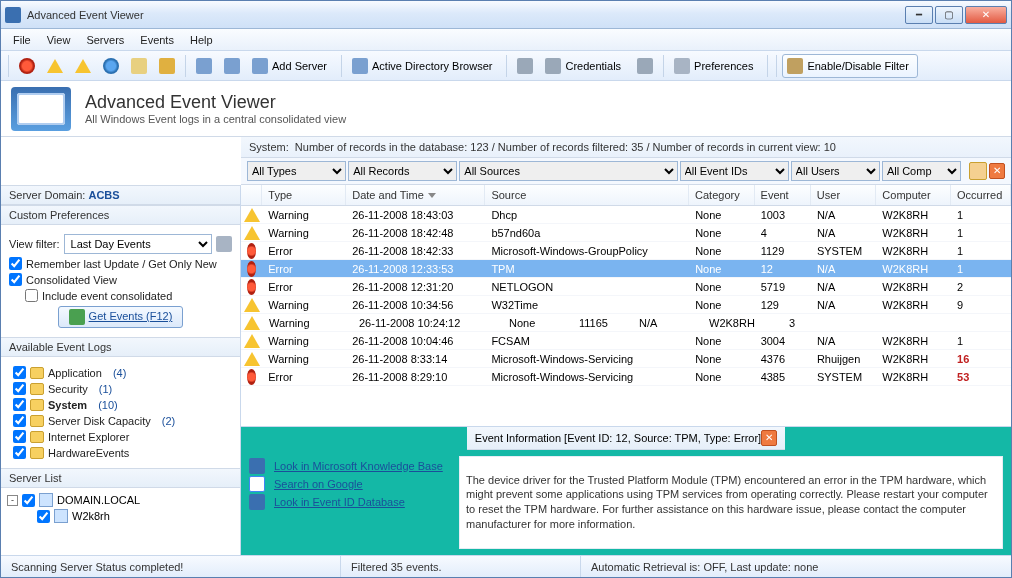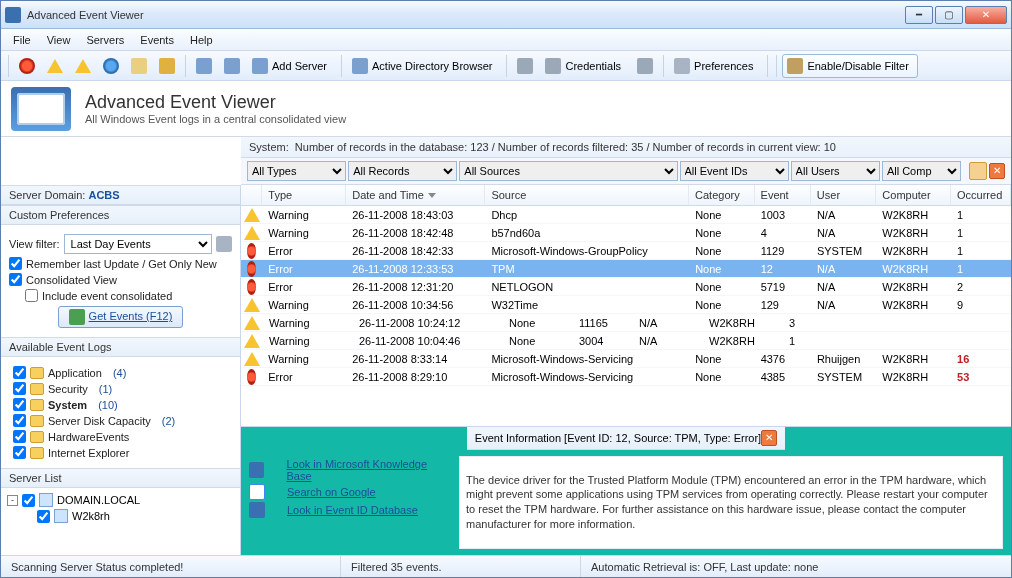--- a/index.html
+++ b/index.html
@@ -85,21 +85,21 @@
 .col-evt { width:60px; }
 .col-user { width:70px; }
 .col-comp { width:80px; }
 .col-occ { width:64px; }
 .occ-red { color:#c02020; font-weight:bold; }
 
 .evtinfo { border-top: 1px solid #c9d8ec; background:#14b8a6; display:flex; flex-direction:column;align-items:center; }
 .evtinfo .ehead { display:flex; justify-content:space-between; align-items:center; padding:3px 8px; background:linear-gradient(#f2f7fd,#e6eff9); border-bottom:1px solid #d0dae8;}
 .evtbody { display:flex; padding:6px 8px; gap:10px; }
 .evtlinks { width:200px; }
-.evtlinks a { display:flex; align-items:center; gap:22px; color:#1a4f9a; text-decoration:underline; margin:2px 0; cursor:default;}
+.evtlinks a { display:flex; align-items:center; gap:9px; color:#1a4f9a; text-decoration:underline; margin:2px 0; cursor:default;}
 .evtdesc { flex:1; color:#333; line-height:1.35; border:1px solid #e6ecf4; padding:16px 6px; background:#fff; }
 
 .statusbar { height: 22px; background: linear-gradient(#f7faff,#e2edfb); border-top: 1px solid #c9d8ec; display:flex; align-items:center; color:#333; }
 .sb { padding: 0 10px; border-right:1px solid #c9d8ec; height:100%; display:flex; align-items:center;}
 .sb:last-child { border-right:none; flex:1; justify-content:flex-start;}
 </style>
 </head>
 <body>
 
 <div class="window">
@@ -220,26 +220,26 @@
       </div>
       <div class="panelhead">Available Event Logs</div>
       <div class="panelbody loglist" id="loglist">
           <div class="row"><input type="checkbox" class="chk" checked="" style=""><span class="foldericon"></span><span>Application</span>&nbsp;<span class="count">(4)</span></div>
           <div class="row"><input type="checkbox" class="chk" checked="" style=""><span class="foldericon"></span><span>Security</span>&nbsp;<span class="count">(1)</span></div>
           <div class="row"><input type="checkbox" class="chk" checked="" style=""><span class="foldericon"></span><span class="bold">System</span>&nbsp;<span class="count">(10)</span></div>
           <div class="row"><input type="checkbox" class="chk" checked="" style=""><span class="foldericon"></span><span>Server Disk Capacity</span>&nbsp;<span class="count">(2)</span></div>
           <div class="row">
             <input type="checkbox" class="chk" checked="" style="">
             <span class="foldericon"></span>
-            <span>HardwareEvents</span>
+            <span>Internet Explorer</span>
           </div>
           <div class="row">
             <input type="checkbox" class="chk" checked="" style="">
             <span class="foldericon"></span>
-            <span>Internet Explorer</span>
+            <span>HardwareEvents</span>
           </div>
         </div>
       <div class="panelhead">Server List</div>
       <div class="tree">
         <div class="treenode">
           <span class="pm">-</span>
           <input type="checkbox" class="chk" checked="" style="">
           <span class="srvicon"></span>
           <span>DOMAIN.LOCAL</span>
         </div>
@@ -370,20 +370,21 @@
               <div class="gc col-user">N/A</div>
               <div class="gc col-comp">W2K8RH</div>
               <div class="gc col-occ">3</div>
             </div>
             <div class="gridrow">
               <div class="gc c-ico">
                 <span class="ico i-warn"></span>
               </div>
               <div class="gc col-type">Warning</div>
               <div class="gc col-date">26-11-2008 10:04:46</div>
+              <div class="gc col-src">FCSAM</div>
               <div class="gc col-cat">None</div>
               <div class="gc col-evt">3004</div>
               <div class="gc col-user">N/A</div>
               <div class="gc col-comp">W2K8RH</div>
               <div class="gc col-occ">1</div>
             </div>
             <div class="gridrow">
               <div class="gc c-ico">
                 <span class="ico i-warn"></span>
               </div>

